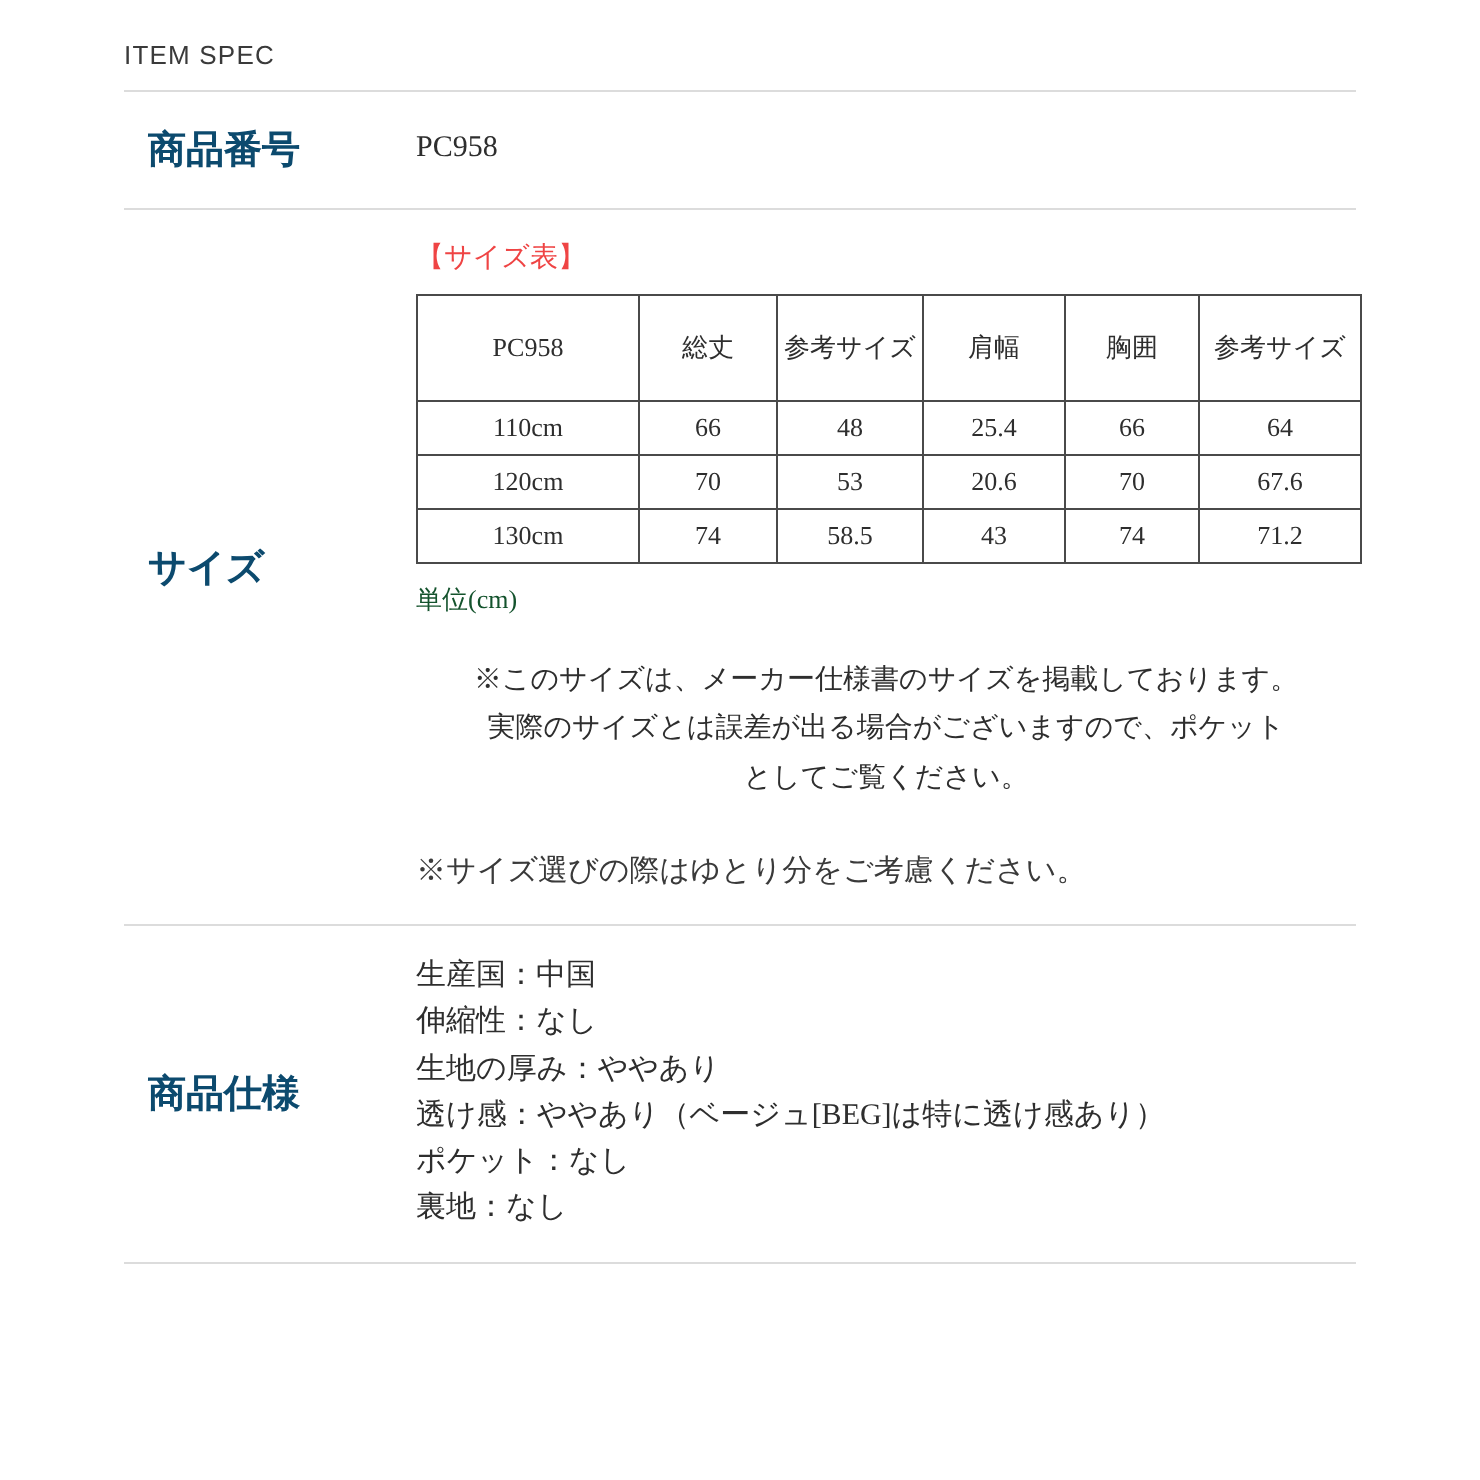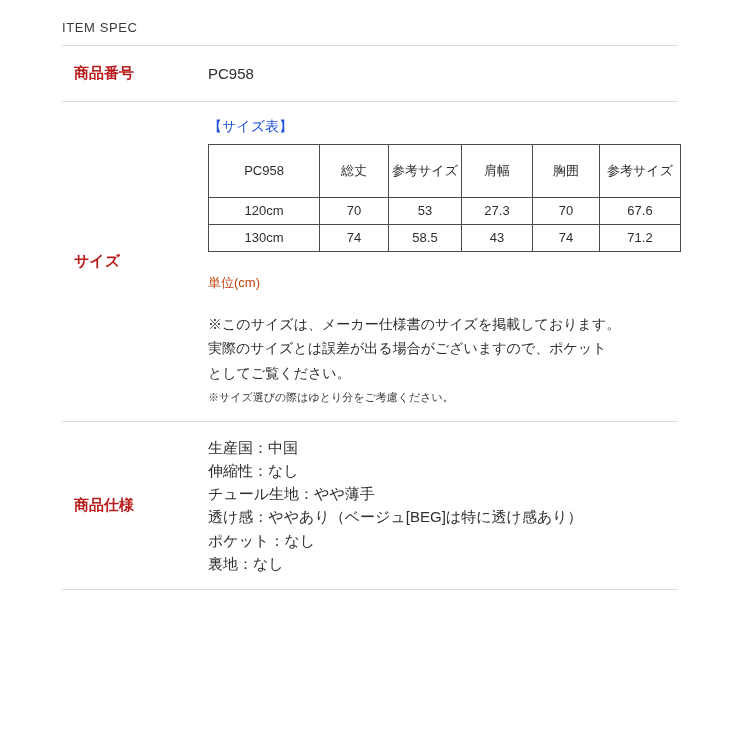--- a/index.html
+++ b/index.html
@@ -38,38 +38,39 @@
     border-top: 1px solid #dcdcdc;
     vertical-align: middle;
     text-align: left;
   }
   table.spec > tbody > tr:last-child > th,
   table.spec > tbody > tr:last-child > td {
     border-bottom: 1px solid #dcdcdc;
   }
   th.label {
     width: 140px;
-    font-size: 15px;
+    font-size: 19px;
     font-weight: bold;
-    color: #b91c1c;
+    color: #0c4a6e;
     padding: 14px 0 14px 12px;
     box-sizing: border-box;
   }
   td.value {
     font-size: 15px;
     color: #2e2e2e;
     padding: 14px 0 14px 6px;
     line-height: 1.55;
+    font-family: Liberation Serif, serif;
   }
   .row-number th.label, .row-number td.value { padding-top: 16px; padding-bottom: 16px; }
   .row-name th.label, .row-name td.value { padding-top: 16px; padding-bottom: 16px; }
 
   .size-heading {
     font-size: 14px;
-    color: #1d4ed8;
+    color: #ef4444;
     margin-bottom: 6px;
   }
   table.sizechart {
     border-collapse: collapse;
     margin-bottom: 4px;
     table-layout: fixed;
     width: 442px;
   }
   table.sizechart th, table.sizechart td {
     border: 1px solid #4a4a4a;
@@ -85,33 +86,34 @@
   }
   .col-w0 { width: 106px; }
   .col-w1 { width: 64px; }
   .col-w2 { width: 68px; }
   .col-w3 { width: 66px; }
   .col-w4 { width: 62px; }
   .col-w5 { width: 76px; }
 
   .unit {
     font-size: 13px;
-    color: #c2410c;
-    margin-top: 21px;
+    color: #14532d;
+    margin-top: 8px;
     margin-bottom: 18px;
   }
   .note {
     font-size: 14px;
     color: #2e2e2e;
     line-height: 1.75;
+    text-align: center;
   }
   .note-small {
-    font-size: 11px;
+    font-size: 15px;
     color: #3a3a3a;
-    margin-top: 4px;
+    margin-top: 22px;
     line-height: 1.6;
   }
   .value-line { display: block; }
 </style>
 </head>
 <body>
 
 <div class="page">
 
   <div class="item-spec-title">ITEM SPEC</div>
@@ -133,24 +135,32 @@
             <tbody>
               <tr>
                 <th class="col-head col-w0">PC958</th>
                 <th class="col-head col-w1">総丈</th>
                 <th class="col-head col-w2">参考サイズ</th>
                 <th class="col-head col-w3">肩幅</th>
                 <th class="col-head col-w4">胸囲</th>
                 <th class="col-head col-w5">参考サイズ</th>
               </tr>
               <tr>
+                <td>110cm</td>
+                <td>66</td>
+                <td>48</td>
+                <td>25.4</td>
+                <td>66</td>
+                <td>64</td>
+              </tr>
+              <tr>
                 <td>120cm</td>
                 <td>70</td>
                 <td>53</td>
-                <td>27.3</td>
+                <td>20.6</td>
                 <td>70</td>
                 <td>67.6</td>
               </tr>
               <tr>
                 <td>130cm</td>
                 <td>74</td>
                 <td>58.5</td>
                 <td>43</td>
                 <td>74</td>
                 <td>71.2</td>
@@ -168,21 +178,21 @@
           <div class="note-small">※サイズ選びの際はゆとり分をご考慮ください。</div>
         </td>
       </tr>
 
 
       <tr>
         <th class="label">商品仕様</th>
         <td class="value">
           <span class="value-line">生産国：中国</span>
           <span class="value-line">伸縮性：なし</span>
-          <span class="value-line">チュール生地：やや薄手</span>
+          <span class="value-line">生地の厚み：ややあり</span>
           <span class="value-line">透け感：ややあり（ベージュ[BEG]は特に透け感あり）</span>
           <span class="value-line">ポケット：なし</span>
           <span class="value-line">裏地：なし</span>
         </td>
       </tr>
     </tbody>
   </table>
 
 </div>
 

